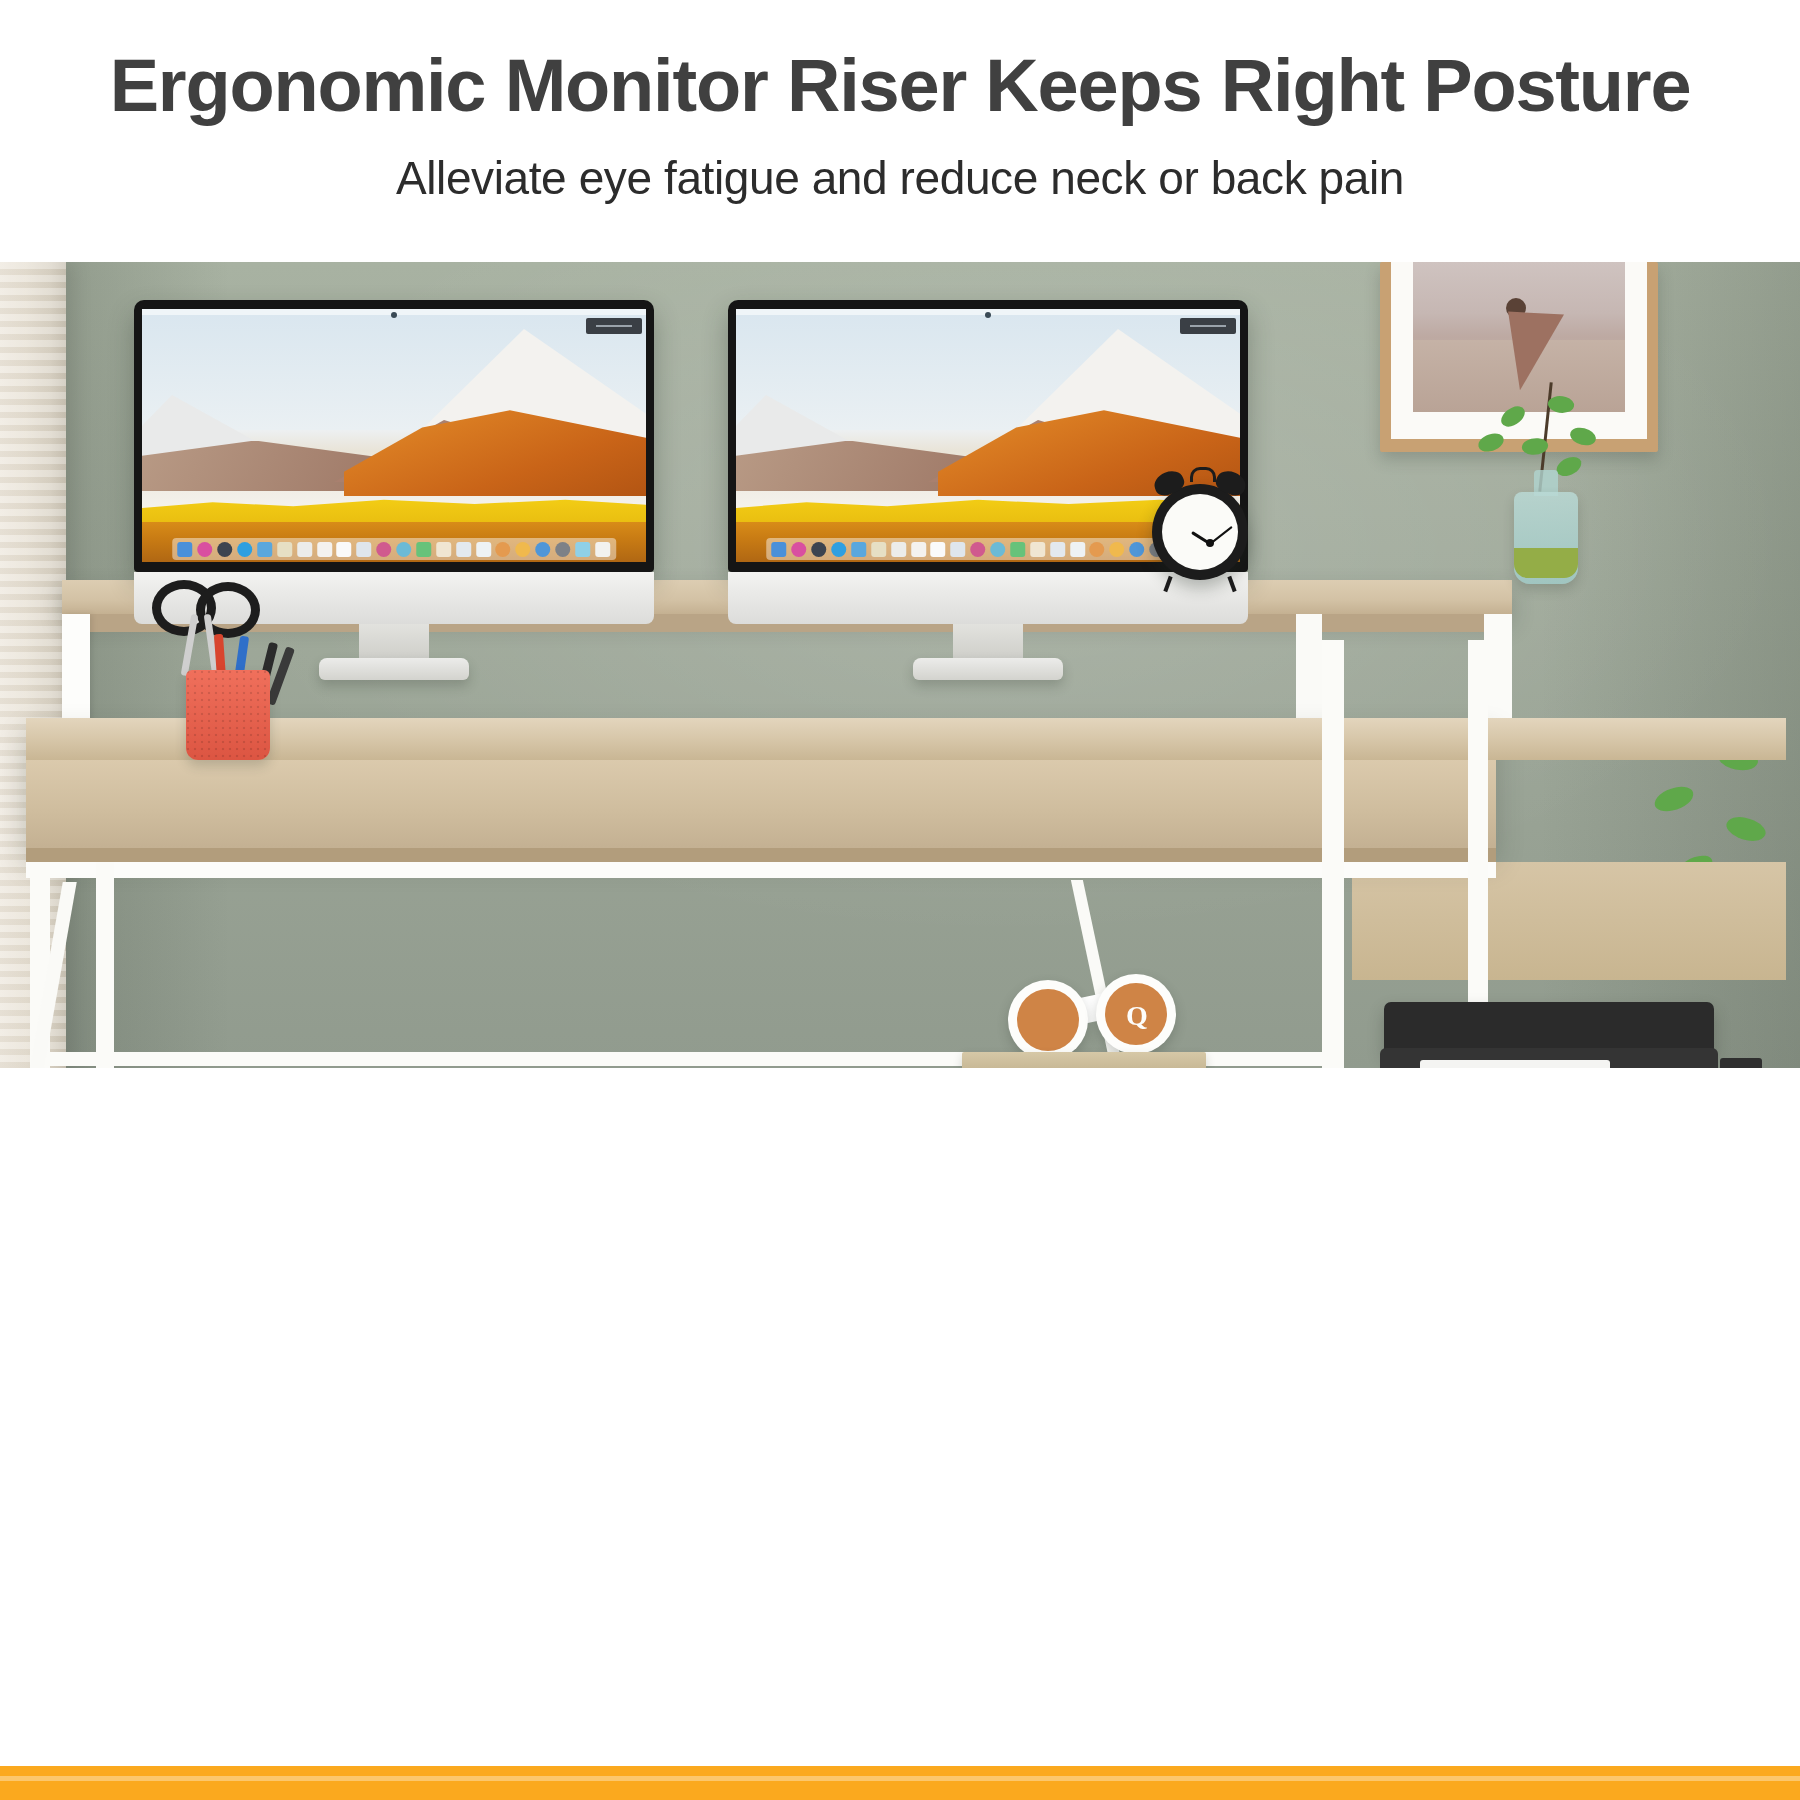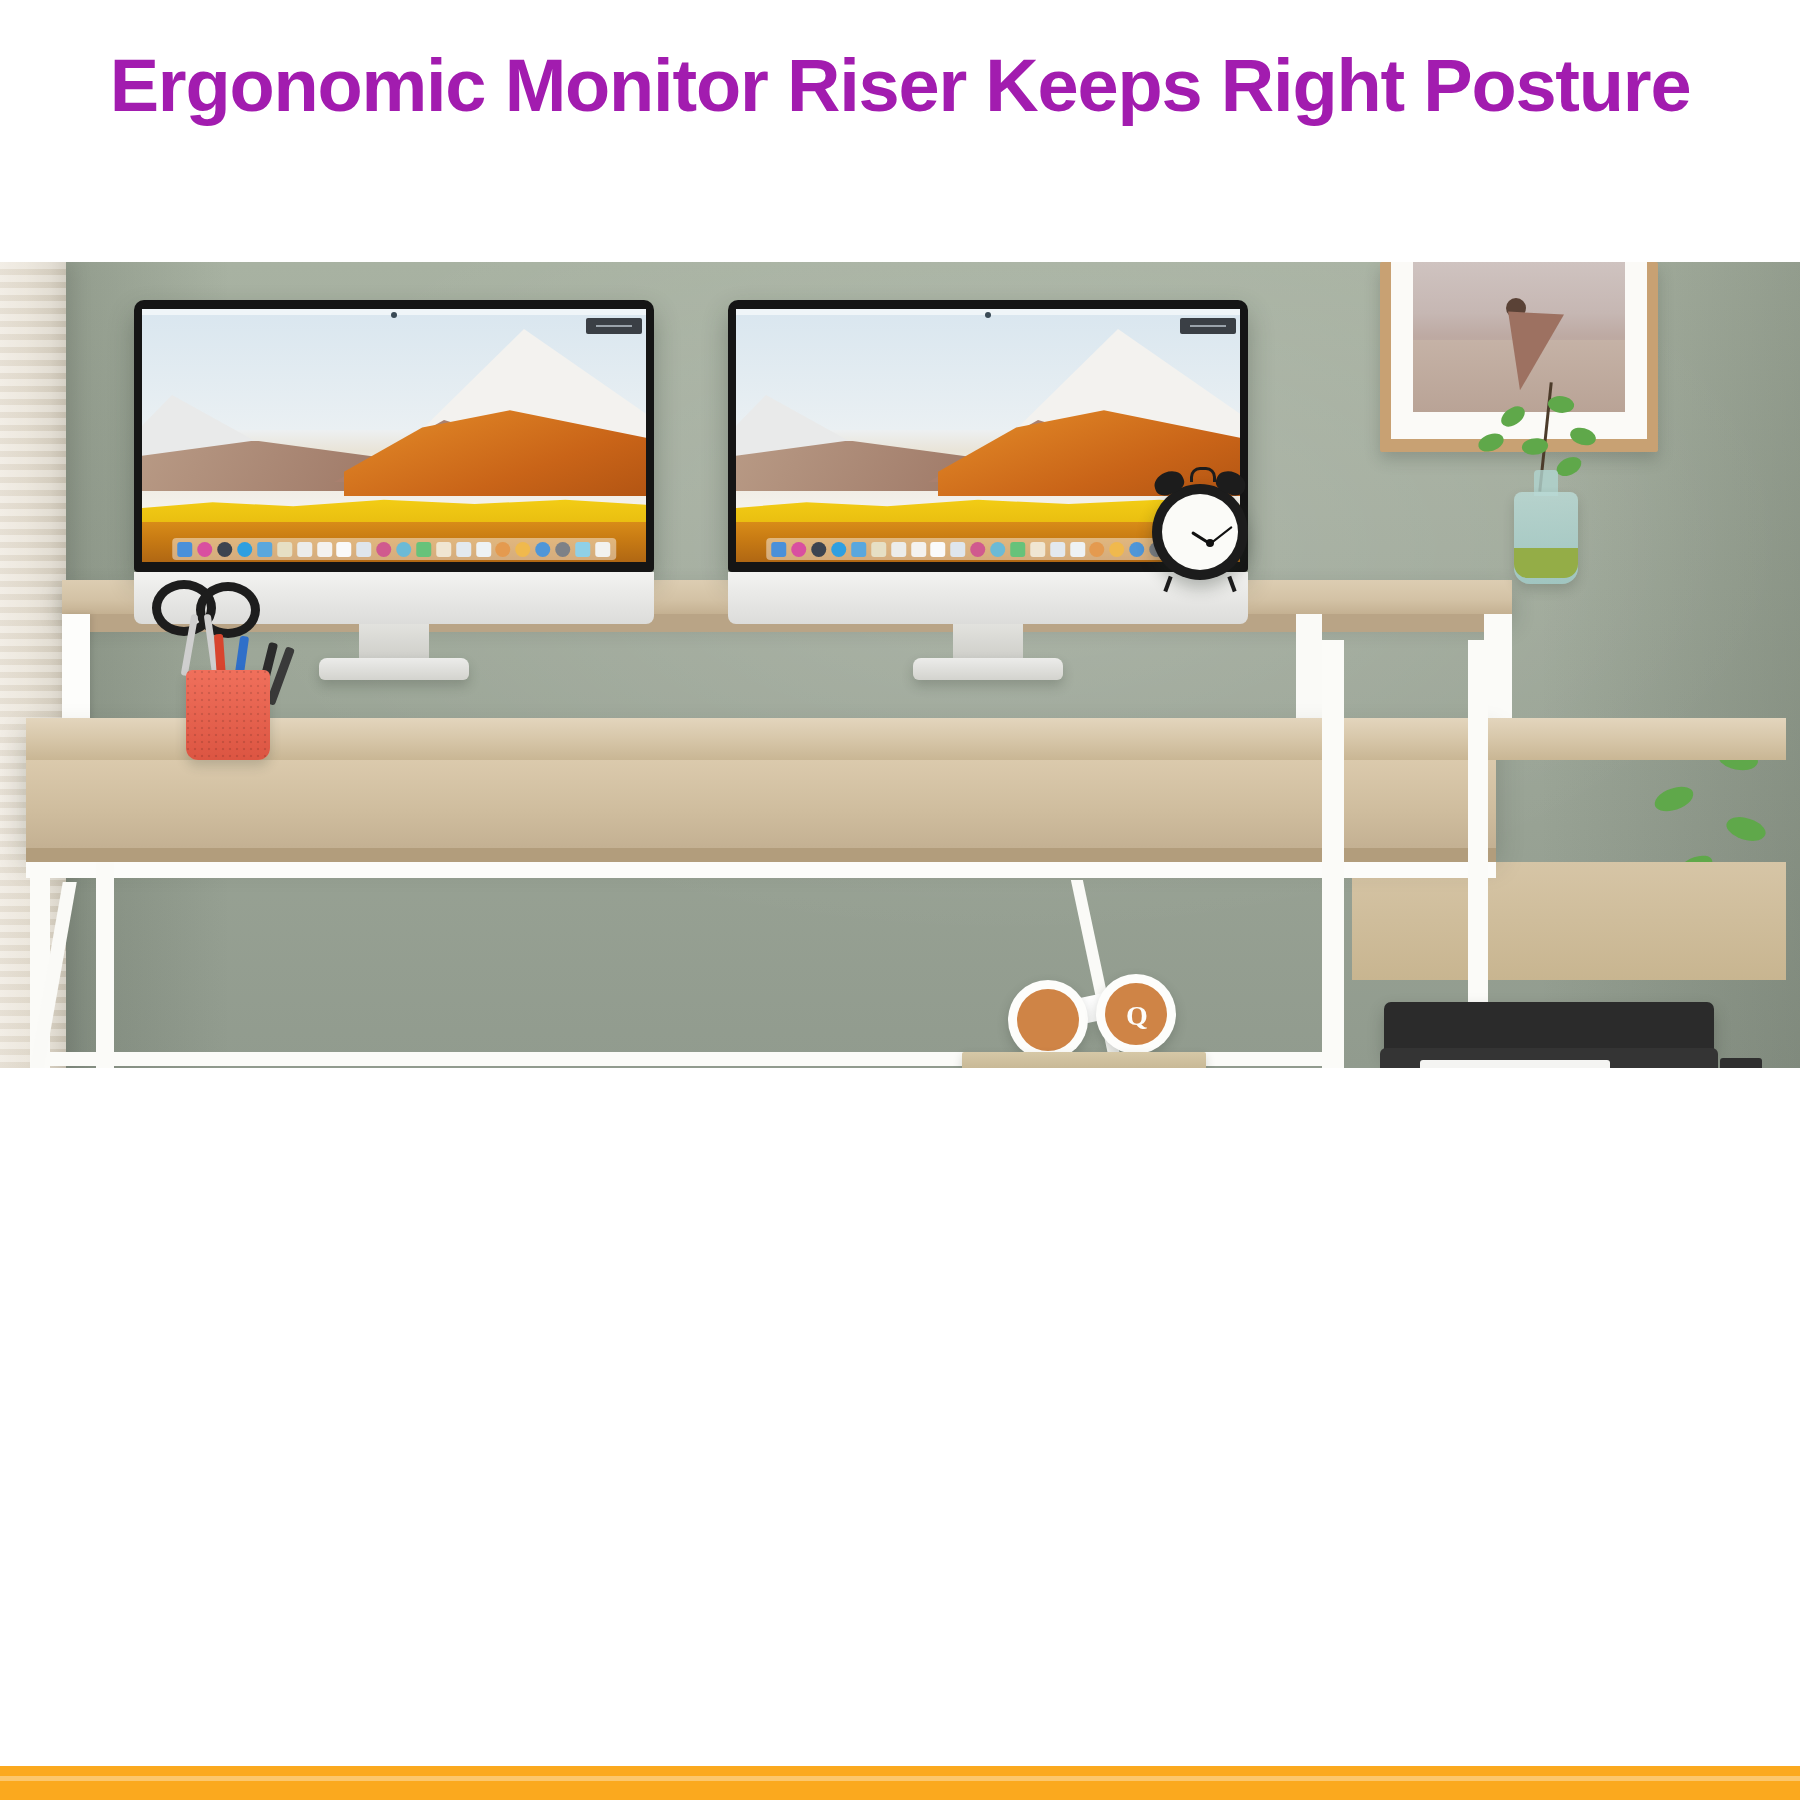--- a/index.html
+++ b/index.html
@@ -9,21 +9,21 @@
     font-family:"Liberation Sans","DejaVu Sans",sans-serif;
     -webkit-font-smoothing:antialiased;
   }
   .page{position:relative;width:1800px;height:1800px;background:#fff;}
 
   
   .header{position:absolute;left:0;top:0;width:1800px;height:262px;background:#fff;}
   .headline{
     position:absolute;left:0;top:44px;width:1800px;text-align:center;
     font-size:74px;line-height:84px;font-weight:700;letter-spacing:-1.2px;
-    color:#a21caf;white-space:nowrap;
+    color:#404040;white-space:nowrap;
   }
   .subhead{
     position:absolute;left:0;top:150px;width:1800px;text-align:center;
     font-size:46px;line-height:56px;font-weight:400;letter-spacing:-0.4px;
     color:#2C2C2C;white-space:nowrap;
   }
 
   
   .photo{position:absolute;left:0;top:262px;width:1800px;height:806px;overflow:hidden;background:#9aa596;}
   .wall{position:absolute;left:0;top:0;width:1800px;height:806px;
@@ -189,20 +189,21 @@
 
   .mon-illo{position:absolute;}
 </style>
 </head>
 <body>
 
 <div class="page">
 
   <div class="header">
     <div class="headline">Ergonomic Monitor Riser Keeps Right Posture</div>
+    <div class="subhead">Alleviate eye fatigue and reduce neck or back pain</div>
   </div>
 
   <div class="photo">
     <div class="wall"></div>
     <div class="wall-shadow"></div>
     <div class="wall-dark-l"></div>
     <div class="wall-dark-r"></div>
     <div class="curtain"></div>
 
     <div class="art">

